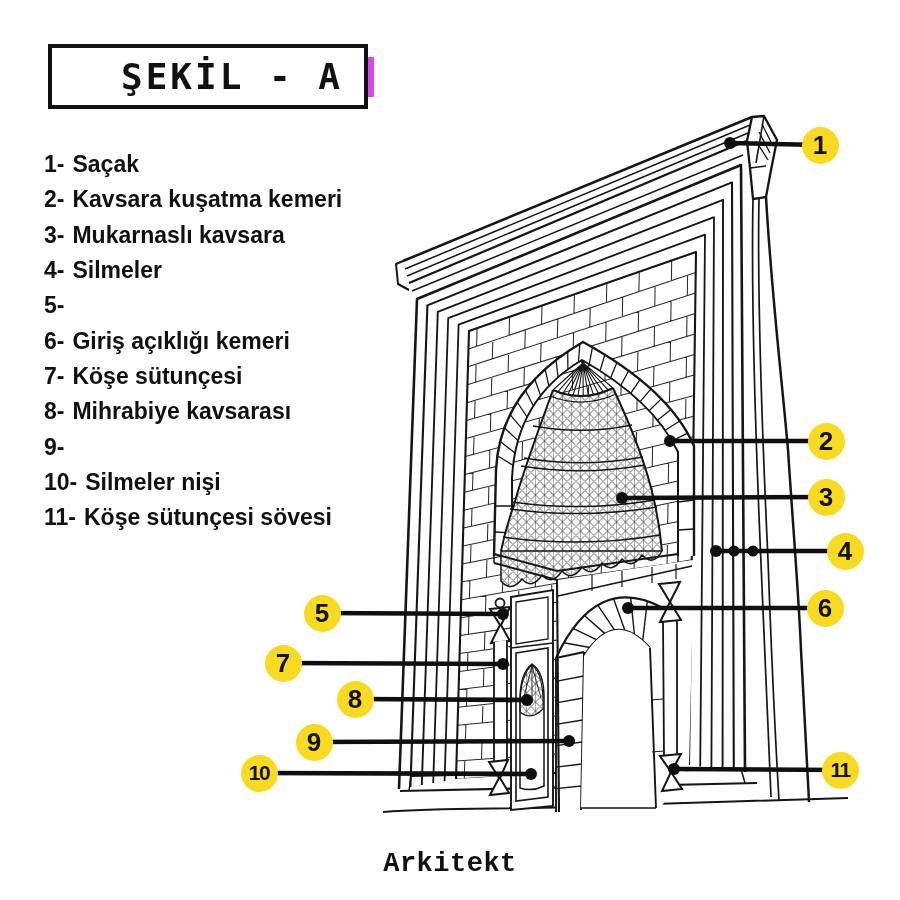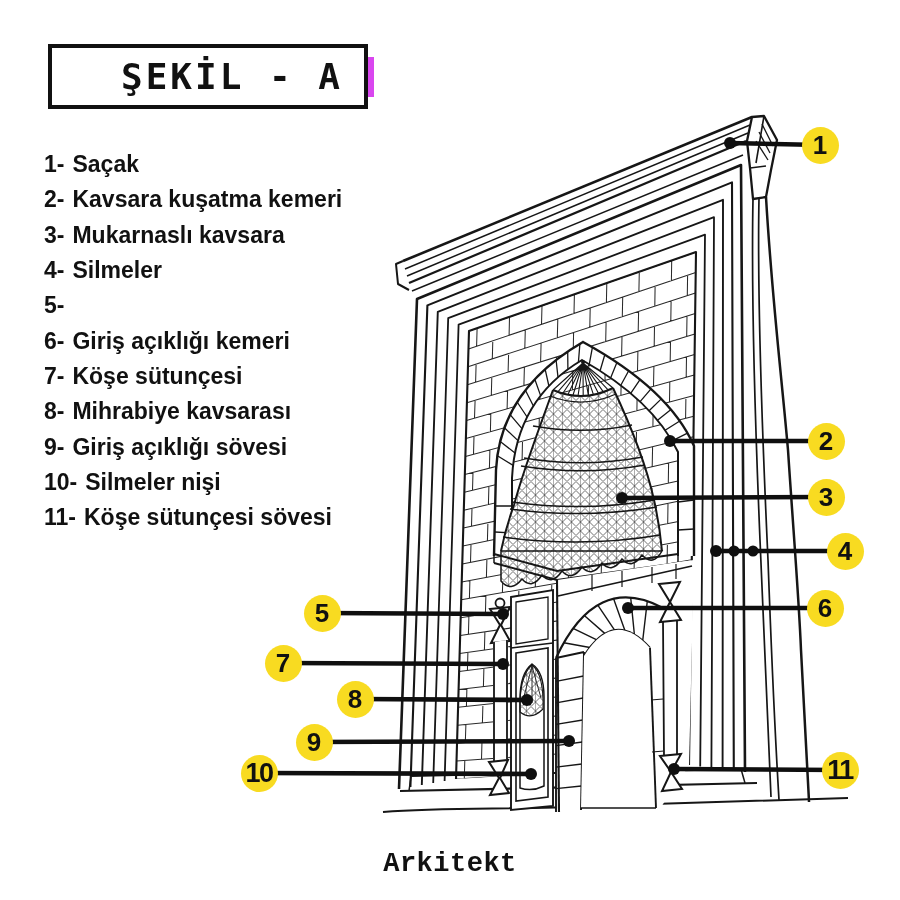--- a/index.html
+++ b/index.html
@@ -14,21 +14,21 @@
     display:flex;align-items:center;justify-content:center;z-index:3;padding-left:48px;}
   .titlebox span{font-family:"DejaVu Sans Mono",monospace;font-weight:bold;font-size:36px;letter-spacing:3px;white-space:nowrap;}
 
   .legend{position:absolute;left:44px;top:147px;margin:0;padding:0;list-style:none;z-index:3;}
   .legend li{height:35.3px;display:flex;align-items:center;font-size:23px;font-weight:bold;white-space:nowrap;}
   .legend .num{margin-right:8px;}
 
   .callout{position:absolute;width:37px;height:37px;margin:-18.5px 0 0 -18.5px;border-radius:50%;
     background:#F8DB21;display:flex;align-items:center;justify-content:center;
     font-weight:700;font-size:26px;color:#111;z-index:4;}
-  .callout.two{font-size:27px;letter-spacing:-1.5px;}
+  .callout.two{font-size:21px;letter-spacing:-1.5px;}
 
   .brand{position:absolute;left:0;right:0;top:849px;text-align:center;font-size:27px;font-weight:700;
     letter-spacing:.5px;z-index:3;font-family:Liberation Mono, monospace;}
 </style>
 </head>
 <body>
 
 <div class="sheet">
 
   <div class="badge">
@@ -65,21 +65,20 @@
     <li>
         <span class="num">7-</span>
         <span>Köşe sütunçesi</span>
       </li>
     <li>
         <span class="num">8-</span>
         <span>Mihrabiye kavsarası</span>
       </li>
     <li>
         <span class="num">9-</span>
-        <span>Giriş açıklığı sövesi</span>
       </li>
     <li>
         <span class="num">10-</span>
         <span>Silmeler nişi</span>
       </li>
     <li>
         <span class="num">11-</span>
         <span>Köşe sütunçesi sövesi</span>
       </li>
   </ul>

